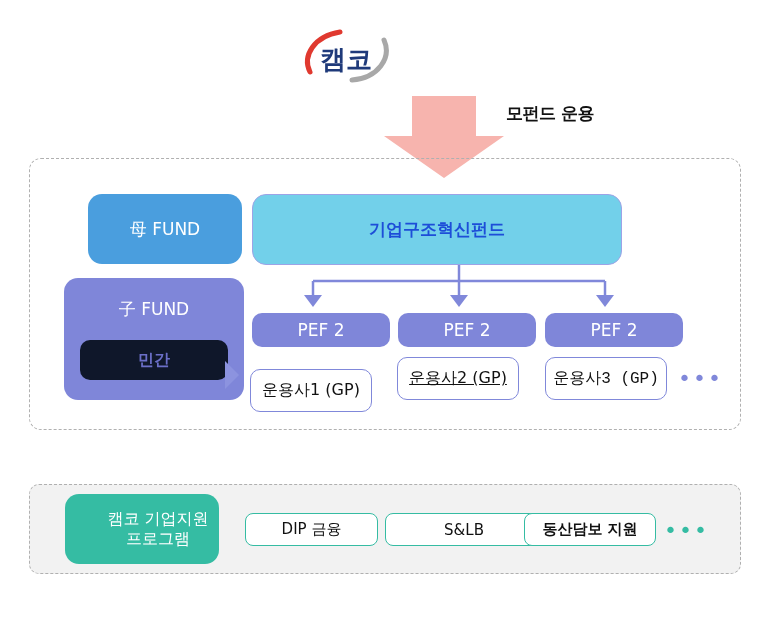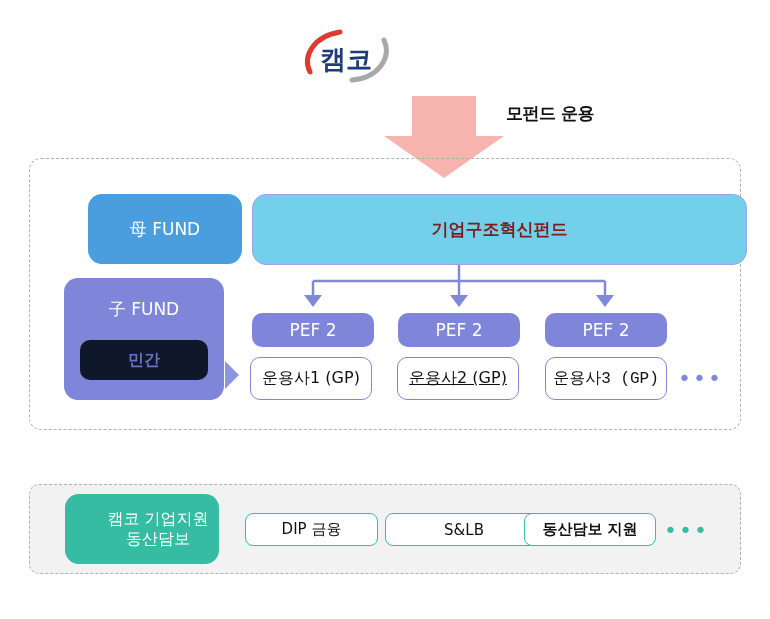--- a/index.html
+++ b/index.html
@@ -7,27 +7,27 @@
          font-family:"DejaVu Sans", "Liberation Sans", sans-serif; }
   .abs { position:absolute; }
   .logo-wrap { left:300px; top:28px; width:290px; height:56px; }
   .logo-mark { left:0; top:0; width:92px; height:56px; }
   .logo-text { left:100px; top:12px; font-size:24px; font-weight:bold; color:#1f3a7a; letter-spacing:-1px; white-space:nowrap; }
   .arrow { left:384px; top:96px; width:120px; height:82px; }
   .arrow-label { left:506px; top:102px; font-size:17px; font-weight:bold; color:#111; white-space:nowrap; letter-spacing:-0.5px; }
   .main-box { left:29px; top:158px; width:712px; height:272px; border:1.5px dashed #b0b0b0; border-radius:12px; box-sizing:border-box; }
   .box { position:absolute; border-radius:12px; display:flex; align-items:center; justify-content:center; box-sizing:border-box; }
   .mother { left:64px; top:194px; width:154px; height:70px; background:#4a9ede; color:#fff; font-size:17px; border-radius:14px;margin-left:24px; }
-  .child { left:64px; top:278px; width:160px; height:122px; background:#7f86d9; border-radius:14px; display:block; }
+  .child { left:64px; top:278px; width:180px; height:122px; background:#7f86d9; border-radius:14px; display:block; }
   .child-title { position:absolute; left:0; right:0; top:20px; text-align:center; color:#fff; font-size:17px; }
   .child-pill { position:absolute; left:16px; right:16px; top:62px; height:40px; background:#0f172a; border-radius:10px; color:#6b6fc7; font-size:16px; font-weight:bold; display:flex; align-items:center; justify-content:center; }
   .tri { left:225px; top:361px; width:0; height:0; border-top:14px solid transparent; border-bottom:14px solid transparent; border-left:14px solid #8c93df; }
-  .fund-bar { left:252px; top:194px; width:495px; height:71px; background:#72d0ea; border:1px solid #9da3e6; border-radius:14px; font-size:17px; font-weight:bold; color:#7f1d1d; }
+  .fund-bar { left:252px; top:194px; width:370px; height:71px; background:#72d0ea; border:1px solid #9da3e6; border-radius:14px; font-size:17px; font-weight:bold; color:#1d4ed8; }
   .connector { left:300px; top:265px; width:320px; height:45px; }
-  .pef { height:34px; width:122px; background:#7f86d9; color:#fff; font-size:17px; border-radius:10px; top:313px; }
+  .pef { height:34px; width:138px; background:#7f86d9; color:#fff; font-size:17px; border-radius:10px; top:313px; }
   .gp { height:43px; width:122px; background:#fff; border:1.5px solid #8088da; border-radius:10px; top:357px; font-size:16px; color:#111; }
   .dots { font-size:22px; letter-spacing:2px; line-height:1; }
   .dots-purple { left:678px; top:368px; color:#8088da; }
   .lower-box { left:29px; top:484px; width:712px; height:90px; border:1.5px dashed #b0b0b0; border-radius:10px; background:#f2f2f2; box-sizing:border-box; }
   .program { left:65px; top:494px; width:154px; height:70px; background:#35bca3; color:#fff; font-size:16px; border-radius:14px; flex-direction:column; line-height:1.25;padding-left:32px; }
   .program span { display:block; text-align:center; }
   .prog-item { top:513px; height:33px; background:#fff; border:1.5px solid #35bca3; border-radius:8px; font-size:15px; color:#111; }
   .dots-green { left:664px; top:520px; color:#35bca3; }
 </style>
 </head>
@@ -70,30 +70,30 @@
     <polygon points="4,30 22,30 13,42"></polygon>
     <polygon points="150,30 168,30 159,42"></polygon>
     <polygon points="296,30 314,30 305,42"></polygon>
   </g>
 </svg>
 
 <div class="box abs pef" style="left:252px;">PEF 2</div>
 <div class="box abs pef" style="left:398px;">PEF 2</div>
 <div class="box abs pef" style="left:545px;">PEF 2</div>
 
-<div class="box abs gp" style="left:250px;">운용사1 (GP)</div>
+<div class="box abs gp" style="left:250px;margin-top:12px;">운용사1 (GP)</div>
 <div class="box abs gp" style="left:397px;text-decoration:underline;">운용사2 (GP)</div>
 <div class="box abs gp" style="left:545px;font-family:Liberation Mono, monospace;">운용사3 (GP)</div>
 
 <div class="abs dots dots-purple">•••</div>
 
 <div class="abs lower-box"></div>
 
 <div class="box abs program">
   <span>캠코 기업지원</span>
-  <span>동산담보</span>
+  <span>프로그램</span>
 </div>
 
 <div class="box abs prog-item" style="left:245px; width:133px;text-align:right;">DIP 금융</div>
 <div class="box abs prog-item" style="left:385px; width:158px;">S&amp;LB</div>
 <div class="box abs prog-item" style="left:524px; width:132px;font-weight:bold;">동산담보 지원</div>
 
 <div class="abs dots dots-green">•••</div>
 
 </body></html>

